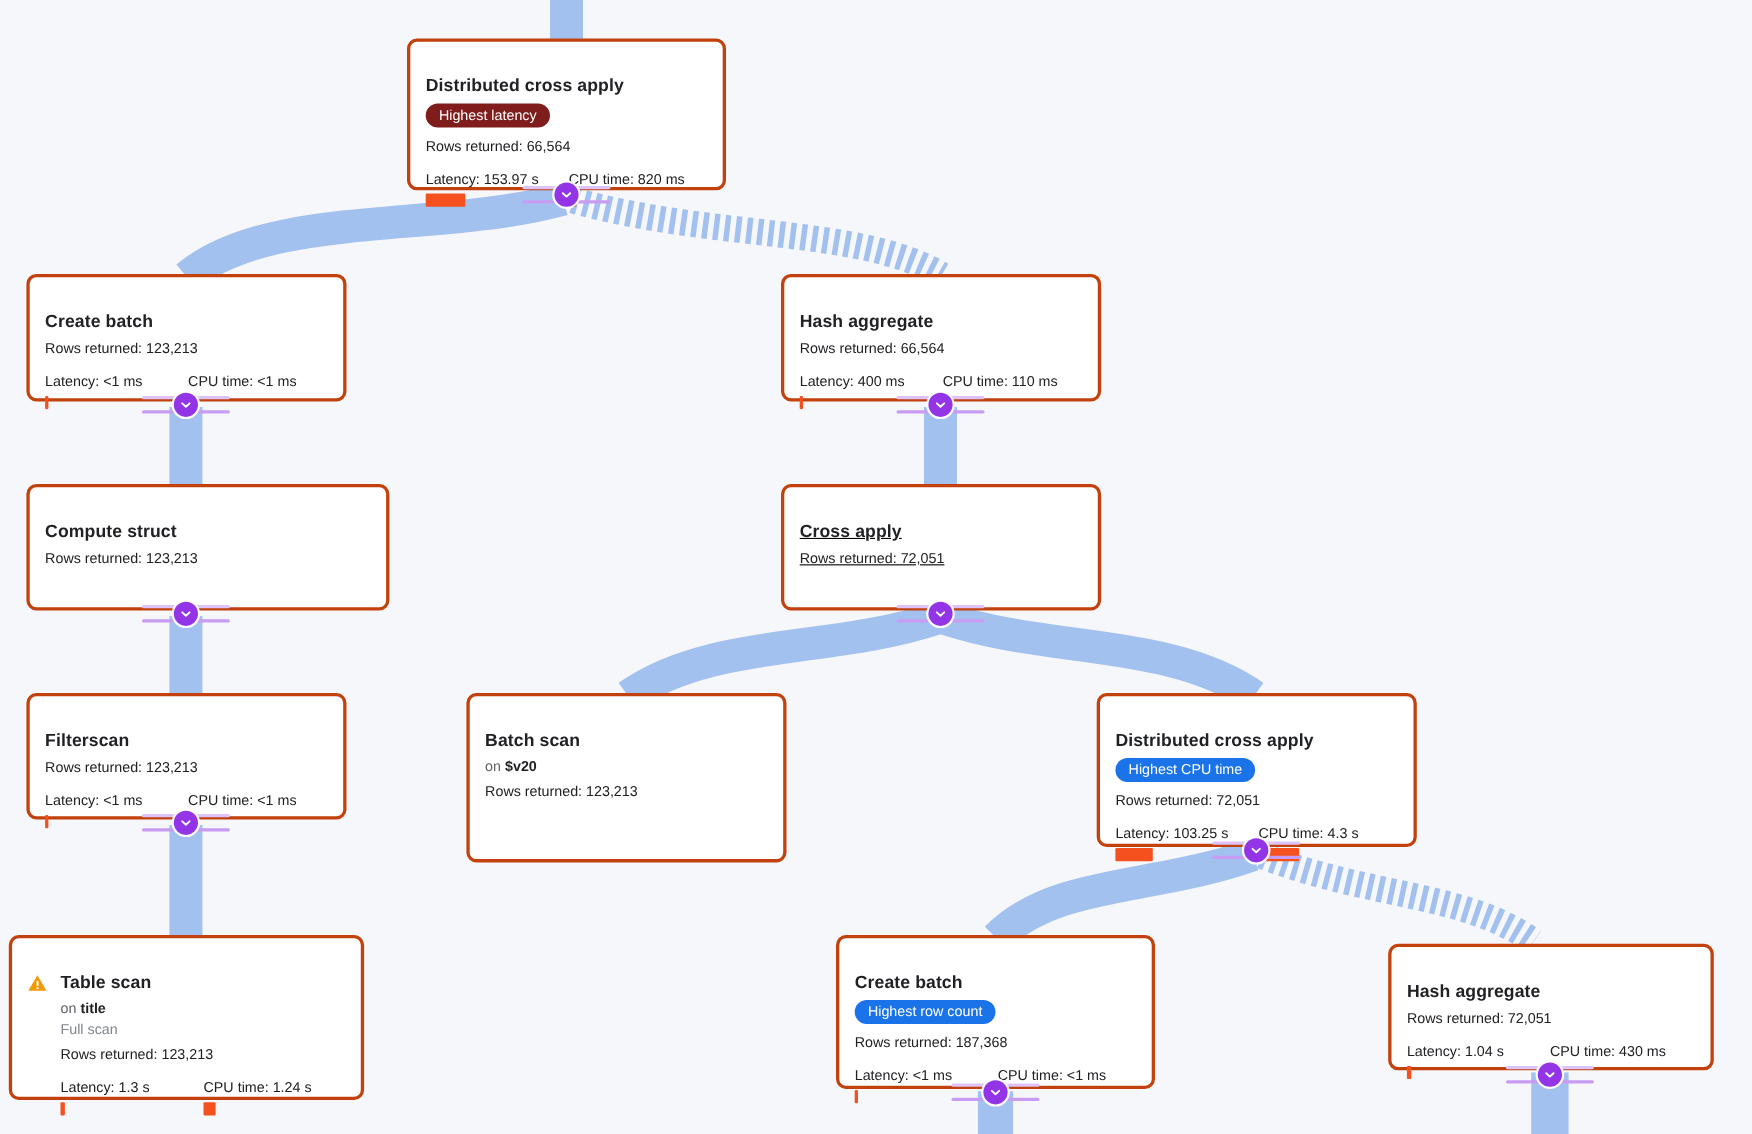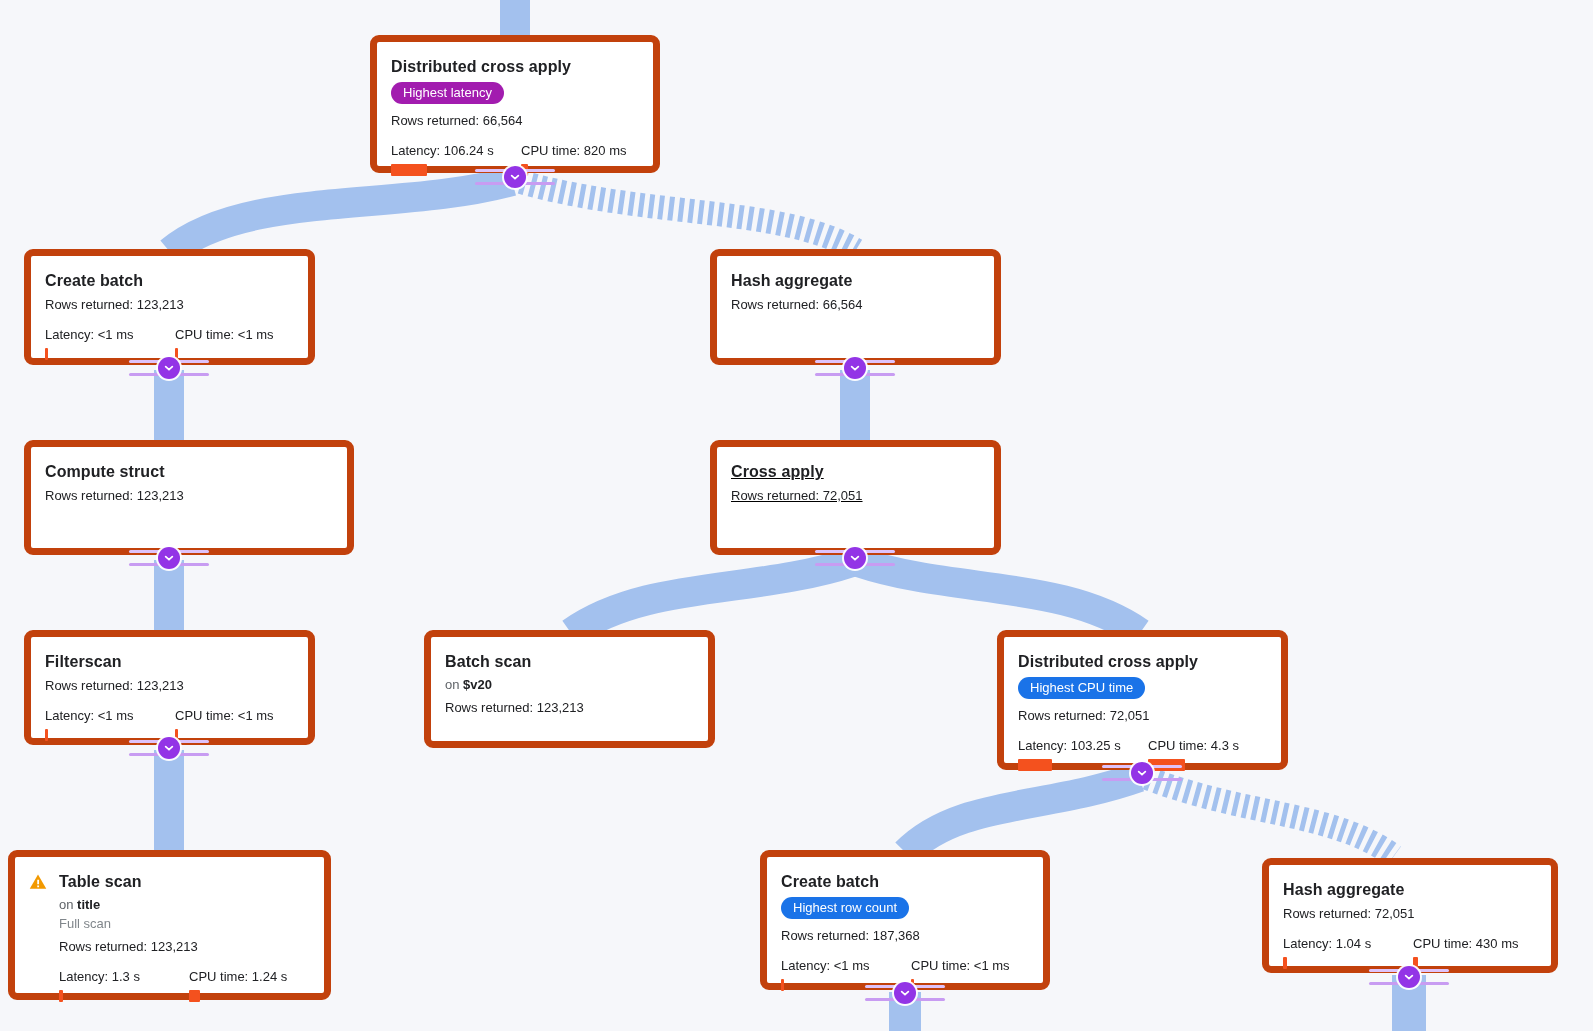--- a/index.html
+++ b/index.html
@@ -1,20 +1,20 @@
 <!DOCTYPE html>
 <html><head>
 <meta charset="utf-8">
 <style>
   html,body{margin:0;padding:0;}
   body{font-family:"Liberation Sans","DejaVu Sans",sans-serif;}
   #canvas{position:relative;width:1593px;height:1031px;overflow:hidden;}
   #edges{position:absolute;left:0;top:0;z-index:1;}
-  .node{position:absolute;z-index:2;background:#fff;border:7px solid #c2410c;border-radius:9px;
-        padding:14px 14px;box-sizing:border-box;cursor:pointer;}
+  .node{position:absolute;z-index:2;background:#fff;border:3px solid #c2410c;border-radius:9px;
+        padding:30px 14px;box-sizing:border-box;cursor:pointer;}
   .node-header{display:flex;align-items:center;gap:12px;}
   .warn-wrap{width:18px;height:18px;flex:0 0 auto;display:flex;}
   .node-title{font-size:16px;font-weight:600;color:#202124;line-height:21px;letter-spacing:.1px;}
   .node-body.indented{margin-left:30px;}
   .badge{display:inline-block;margin:5px 0 3px 0;padding:3px 12px;border-radius:13px;
          font-size:13px;line-height:16px;color:#fff;}
   .on-line{font-size:13px;line-height:19px;margin-top:3px;color:#5F6368;}
   .on-value{color:#202124;font-weight:700;}
   .note-line{font-size:13px;line-height:19px;color:#80868B;}
   .rows-line{font-size:13px;line-height:19px;margin-top:4px;color:#202124;font-weight:500;}
@@ -48,25 +48,25 @@
       <path d="M 1147 778 C 1246 816 1334 812 1394 856" fill="none" stroke="#A3C1EE" stroke-width="24" stroke-dasharray="5 5"></path>
       <path d="M 905 992 L 905 1033" fill="none" stroke="#A3C1EE" stroke-width="32"></path>
       <path d="M 1409 975 L 1409 1033" fill="none" stroke="#A3C1EE" stroke-width="34"></path>
     </svg>
   <div id="nodes">
       <div class="node" style="left: 370px; top: 35px; width: 290px; height: 138px;">
         <div class="node-header">
           <span class="node-title">Distributed cross apply</span>
         </div>
         <div class="node-body">
-          <div><span class="badge" style="background: #a21caf;">Highest latency</span></div>
+          <div><span class="badge" style="background: #7f1d1d;">Highest latency</span></div>
           <div class="rows-line">Rows returned: 66,564</div>
           <div class="metrics">
             <div class="metric">
-              <div class="metric-label">Latency: 106.24 s</div>
+              <div class="metric-label">Latency: 153.97 s</div>
               <div class="metric-bar" style="width: 36px; background: rgb(244, 81, 30);"></div>
             </div>
             <div class="metric">
               <div class="metric-label">CPU time: 820 ms</div>
               <div class="metric-bar" style="width: 7px; background: rgb(244, 81, 30);"></div>
             </div>
           </div>
         </div>
       </div>
       <div class="node" style="left: 24px; top: 249px; width: 291px; height: 116px;">
@@ -86,20 +86,30 @@
             </div>
           </div>
         </div>
       </div>
       <div class="node" style="left: 710px; top: 249px; width: 291px; height: 116px;">
         <div class="node-header">
           <span class="node-title">Hash aggregate</span>
         </div>
         <div class="node-body">
           <div class="rows-line">Rows returned: 66,564</div>
+          <div class="metrics">
+            <div class="metric">
+              <div class="metric-label">Latency: 400 ms</div>
+              <div class="metric-bar" style="width: 3px; background: rgb(244, 81, 30);"></div>
+            </div>
+            <div class="metric">
+              <div class="metric-label">CPU time: 110 ms</div>
+              <div class="metric-bar" style="width: 3px; background: rgb(244, 81, 30);"></div>
+            </div>
+          </div>
         </div>
       </div>
       <div class="node" style="left: 24px; top: 440px; width: 330px; height: 115px;">
         <div class="node-header">
           <span class="node-title">Compute struct</span>
         </div>
         <div class="node-body">
           <div class="rows-line">Rows returned: 123,213</div>
         </div>
       </div>
@@ -122,21 +132,21 @@
               <div class="metric-label">Latency: &lt;1 ms</div>
               <div class="metric-bar" style="width: 3px; background: rgb(244, 81, 30);"></div>
             </div>
             <div class="metric">
               <div class="metric-label">CPU time: &lt;1 ms</div>
               <div class="metric-bar" style="width: 3px; background: rgb(244, 81, 30);"></div>
             </div>
           </div>
         </div>
       </div>
-      <div class="node" style="left: 424px; top: 630px; width: 291px; height: 118px;">
+      <div class="node" style="left: 424px; top: 630px; width: 291px; height: 154px;">
         <div class="node-header">
           <span class="node-title">Batch scan</span>
         </div>
         <div class="node-body">
           <div class="on-line"><span class="on-prefix">on</span> <span class="on-value">$v20</span></div>
           <div class="rows-line">Rows returned: 123,213</div>
         </div>
       </div>
       <div class="node" style="left: 997px; top: 630px; width: 291px; height: 140px;">
         <div class="node-header">

